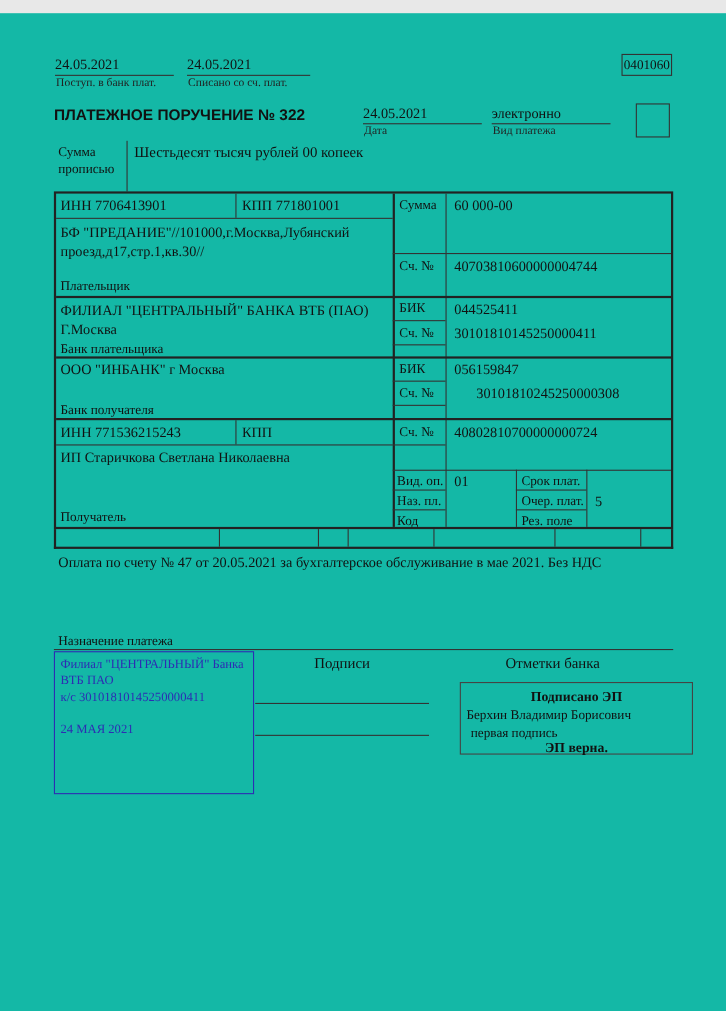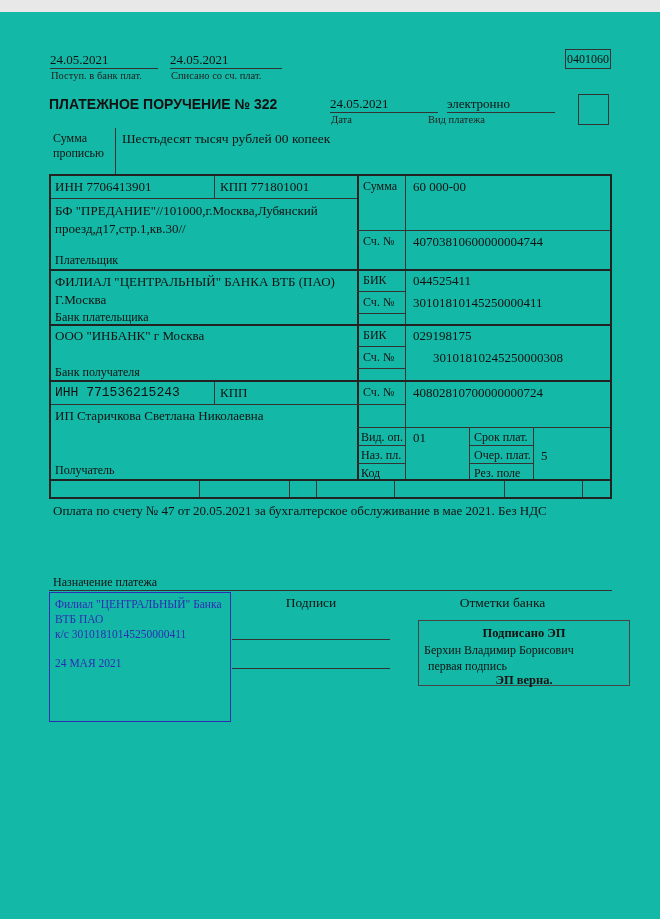--- a/index.html
+++ b/index.html
@@ -52,21 +52,21 @@
   <div class="abs sans bold" style="left:49px;top:84px;font-size:14px;">ПЛАТЕЖНОЕ ПОРУЧЕНИЕ № 322</div>
 
   <div class="abs u-field" style="left:330px;top:82px;width:108px;">
     <span class="val">24.05.2021</span>
   </div>
   <div class="abs lbl-sm" style="left:331px;top:102px;">Дата</div>
 
   <div class="abs u-field" style="left:447px;top:82px;width:108px;">
     <span class="val">электронно</span>
   </div>
-  <div class="abs lbl-sm" style="left:428px;top:102px;">Вид платежа</div>
+  <div class="abs lbl-sm" style="left:448px;top:102px;">Вид платежа</div>
 
   <div class="abs box" style="left:578px;top:82px;width:31px;height:31px;"></div>
 
   <div class="abs lbl wrap" style="left:53px;top:119px;width:58px;line-height:1.25;">Сумма прописью</div>
   <div class="abs vline" style="left:115px;top:116px;height:46px;"></div>
   <div class="abs" style="left:122px;top:119px;width:480px;font-size:13.5px;">Шестьдесят тысяч рублей 00 копеек</div>
 
   <div class="abs table-outer" style="left:49px;top:162px;width:563px;height:307px;">
 
     <div class="abs vline2" style="left:306px;top:0;height:303px;"></div>
@@ -93,28 +93,28 @@
     <div class="abs val" style="left:362px;top:97px;">044525411</div>
     <div class="abs hline" style="left:306px;top:115px;width:48px;"></div>
     <div class="abs lbl" style="left:312px;top:119px;">Сч. №</div>
     <div class="abs val" style="left:362px;top:119px;">30101810145250000411</div>
     <div class="abs hline" style="left:306px;top:137px;width:48px;"></div>
     <div class="abs hline2" style="left:0;top:148px;width:559px;"></div>
 
     <div class="abs wrap" style="left:4px;top:152px;width:294px;font-size:13px;">ООО "ИНБАНК" г Москва</div>
     <div class="abs lbl" style="left:4px;top:189px;">Банк получателя</div>
     <div class="abs lbl" style="left:312px;top:152px;">БИК</div>
-    <div class="abs val" style="left:362px;top:152px;">029198175</div>
+    <div class="abs val" style="left:362px;top:152px;">056159847</div>
     <div class="abs hline" style="left:306px;top:170px;width:48px;"></div>
     <div class="abs lbl" style="left:312px;top:174px;">Сч. №</div>
     <div class="abs val" style="left:382px;top:174px;">30101810245250000308</div>
     <div class="abs hline" style="left:306px;top:192px;width:48px;"></div>
     <div class="abs hline2" style="left:0;top:204px;width:559px;"></div>
 
-    <div class="abs val" style="left:4px;top:209px;font-family:Liberation Mono, monospace;">ИНН 771536215243</div>
+    <div class="abs val" style="left:4px;top:209px;">ИНН 771536215243</div>
     <div class="abs vline" style="left:163px;top:206px;height:22px;"></div>
     <div class="abs val" style="left:169px;top:209px;">КПП</div>
     <div class="abs hline" style="left:0;top:228px;width:306px;"></div>
     <div class="abs wrap" style="left:4px;top:232px;width:294px;font-size:13px;">ИП Старичкова Светлана Николаевна</div>
     <div class="abs lbl" style="left:4px;top:287px;">Получатель</div>
 
     <div class="abs lbl" style="left:312px;top:209px;">Сч. №</div>
     <div class="abs val" style="left:362px;top:209px;">40802810700000000724</div>
     <div class="abs hline" style="left:306px;top:228px;width:48px;"></div>
 

